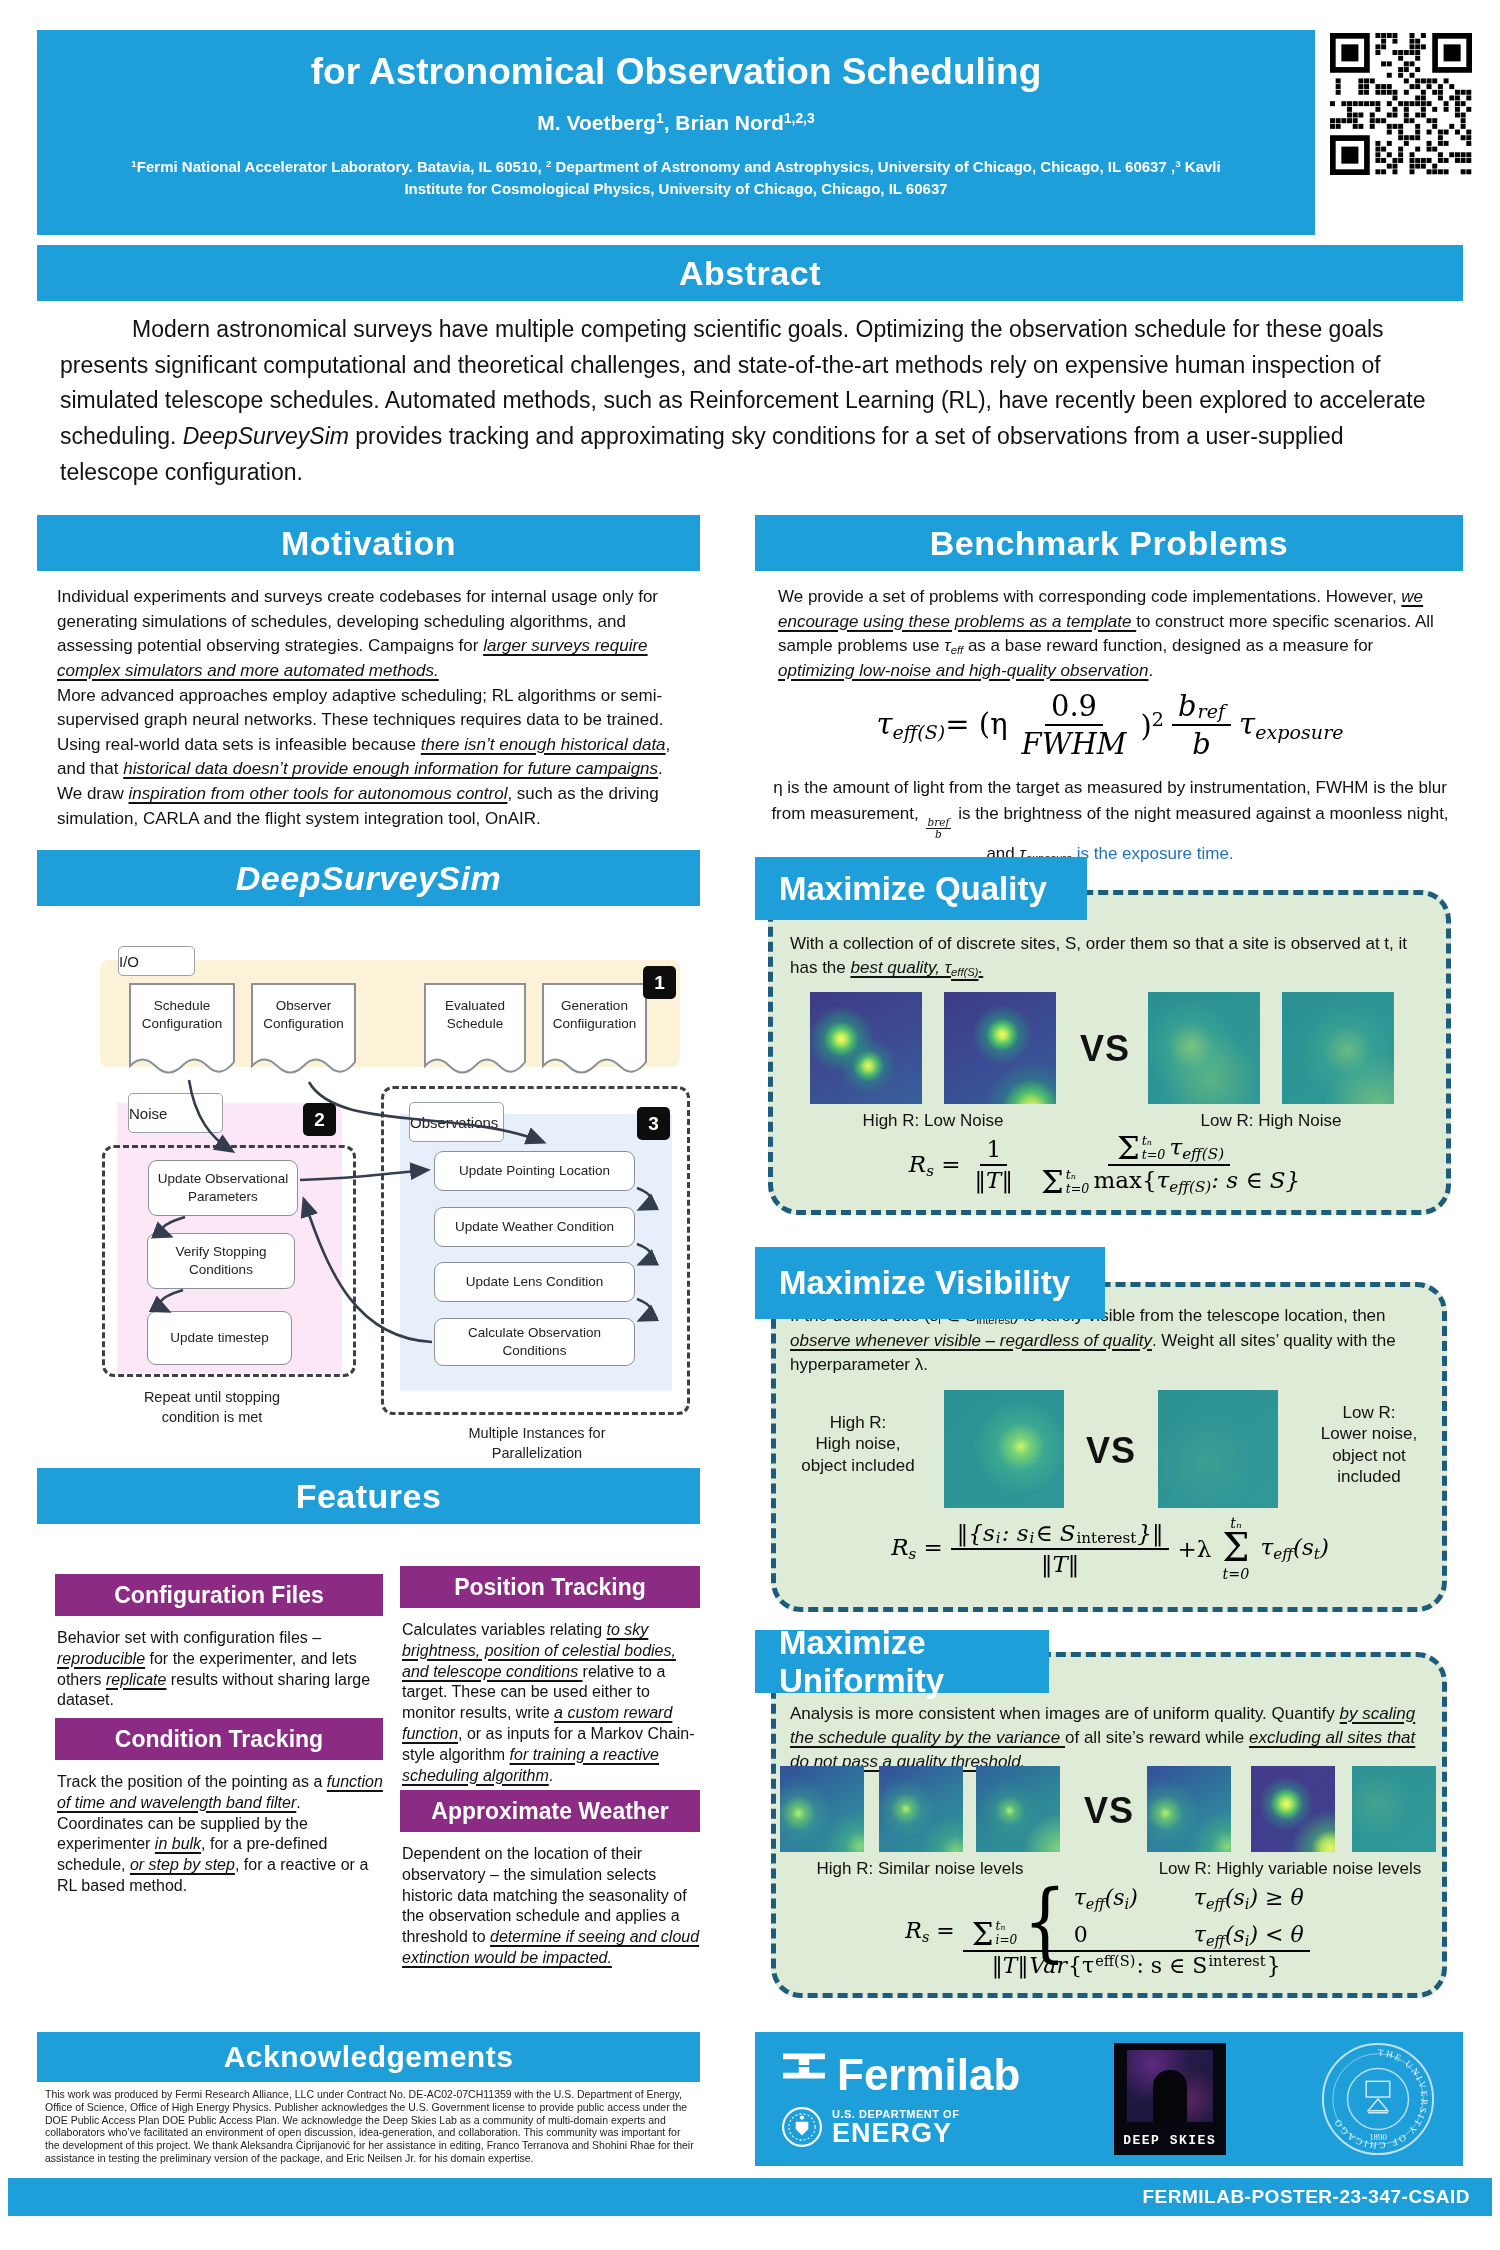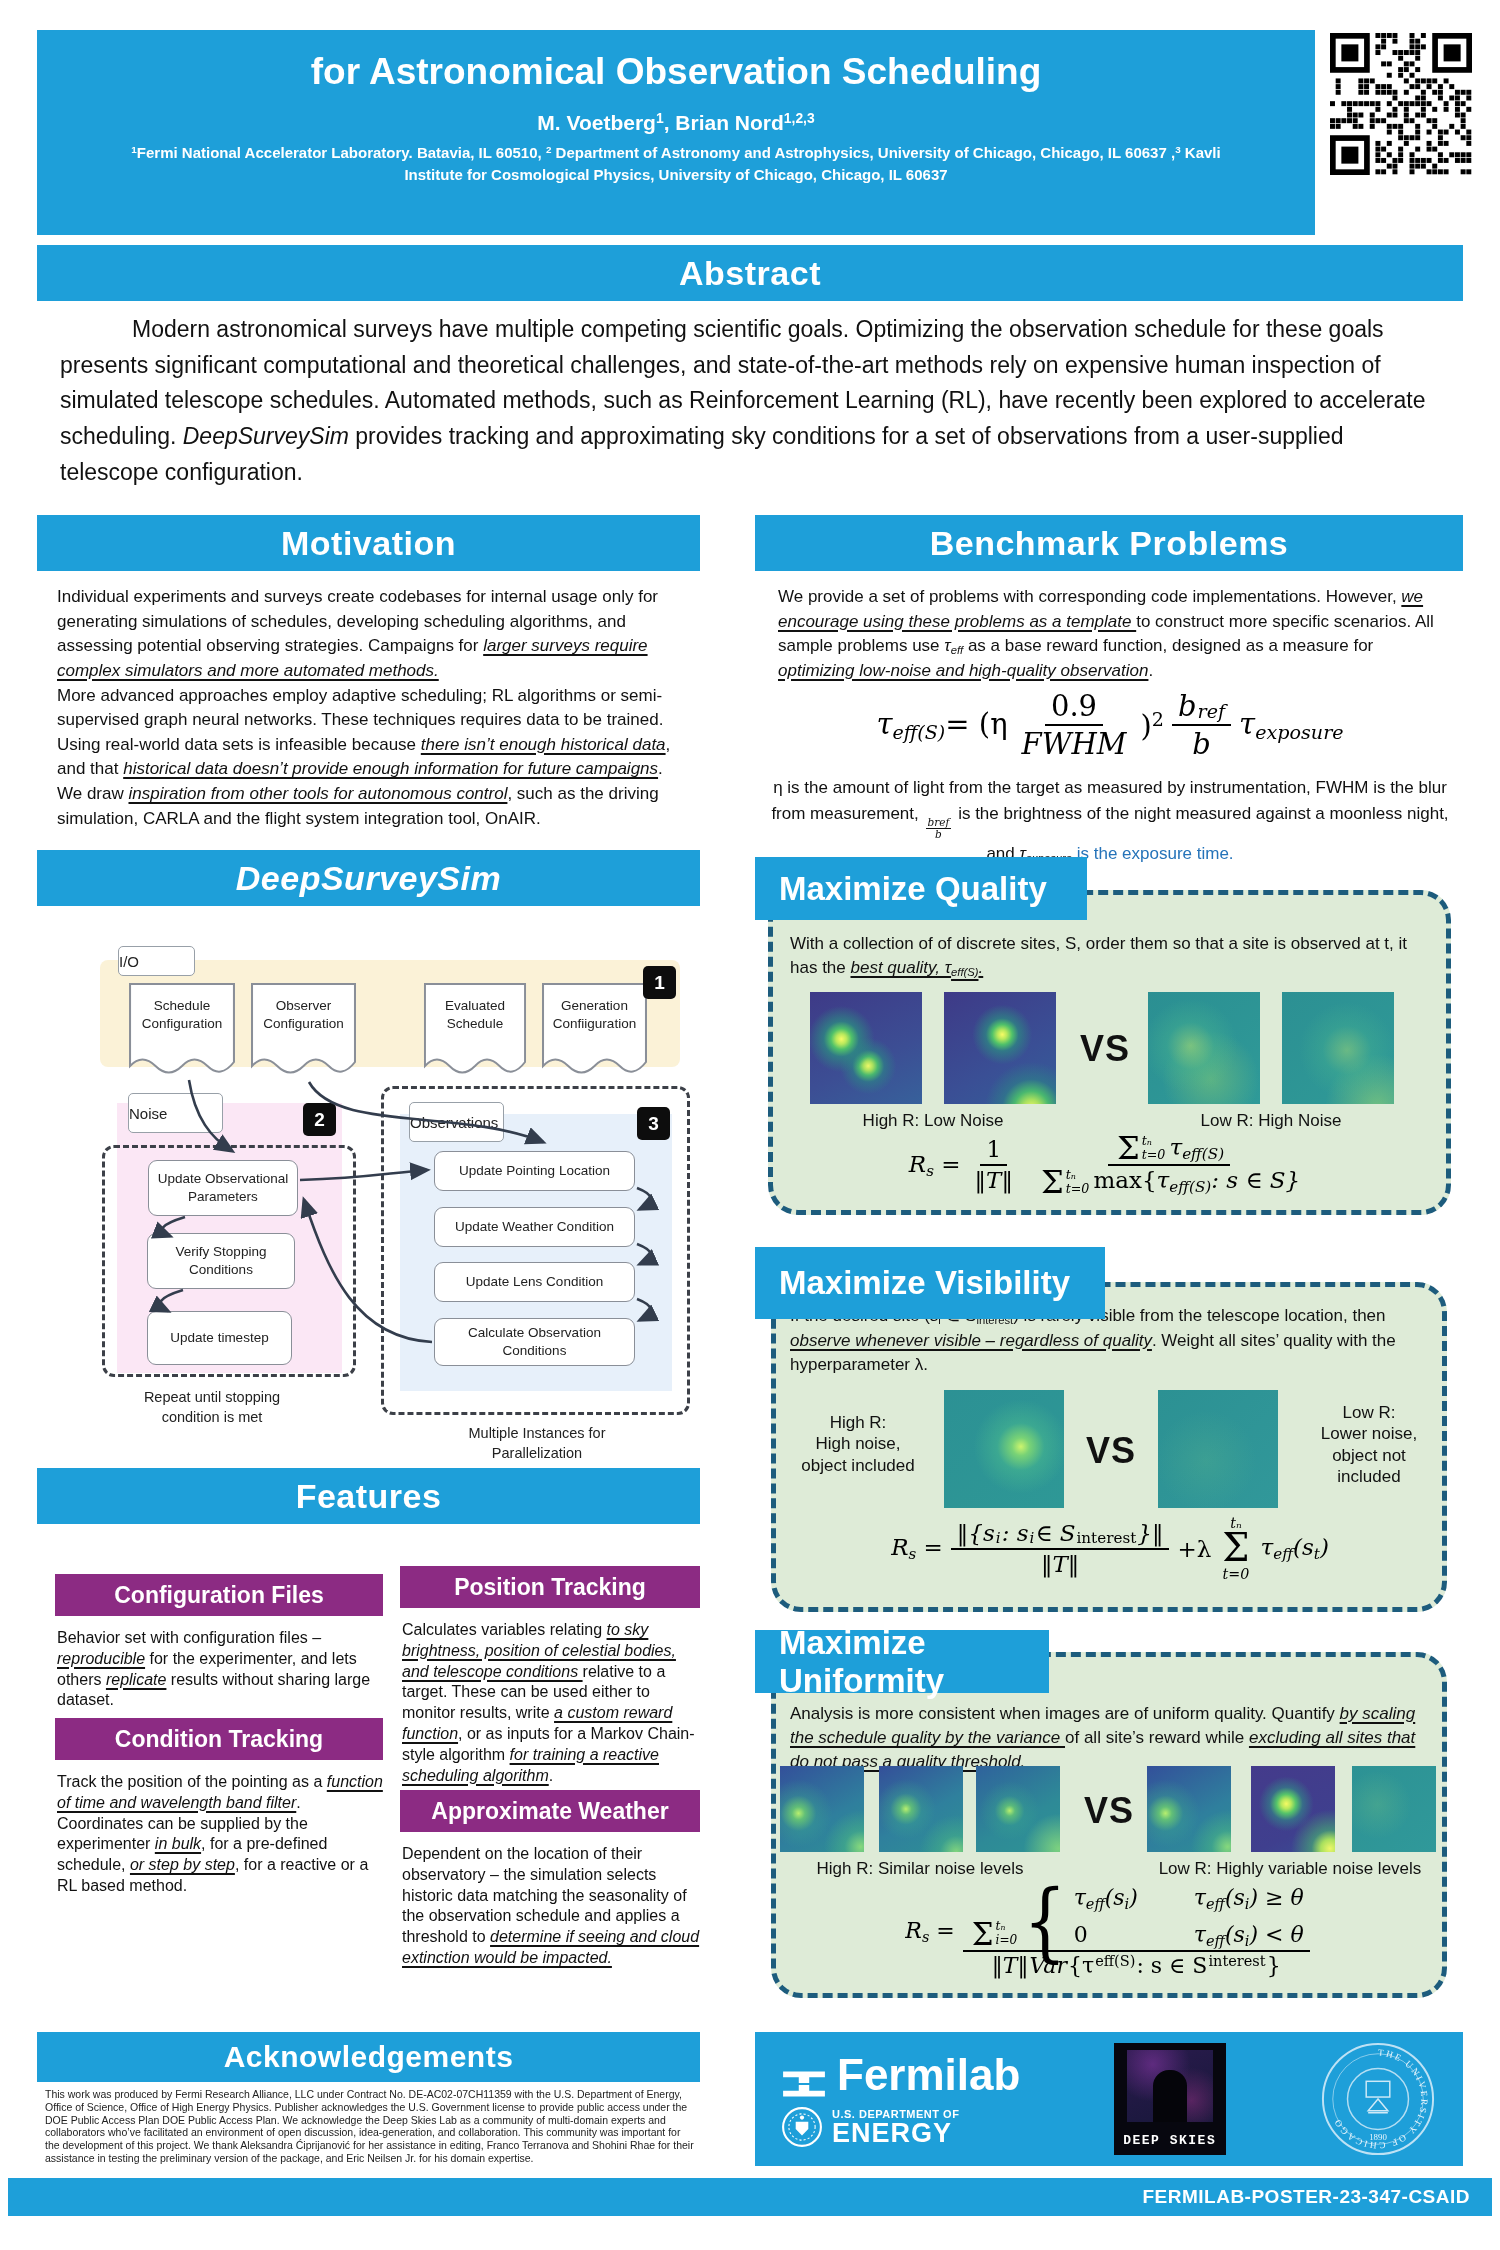--- a/index.html
+++ b/index.html
@@ -12,21 +12,21 @@
   .ui{font-style:italic;text-decoration:underline;text-underline-offset:2.5px;text-decoration-thickness:1.6px}
   .it{font-style:italic}
   .sb{vertical-align:-0.25em;font-size:66%}
   .sp{vertical-align:0.5em;font-size:66%}
   .prel{white-space:pre-line}
   .body-text{line-height:1.45;font-size:17px}
   
   .title-banner{left:37px;top:30px;width:1278px;height:205px;background:#1E9FD9;color:#fff;text-align:center;padding-top:16px;box-sizing:border-box}
   .title-line{font-size:37px;font-weight:700;line-height:1.38}
   .authors{font-size:21px;margin-top:13px;font-weight:600}
-  .affil{font-size:15px;font-weight:700;margin-top:7px;line-height:1.5;padding:0 90px}
+  .affil{font-size:15px;font-weight:700;margin-top:21px;line-height:1.5;padding:0 90px}
   
   .abstract-body{left:60px;top:312px;width:1388px;font-size:23px;line-height:1.55;text-indent:72px}
   
   .formula{position:absolute;font-family:"DejaVu Serif","Liberation Serif",serif;color:#000;
            display:flex;align-items:center;justify-content:center;gap:3px}
   .frac{display:inline-flex;flex-direction:column;align-items:center;margin:0 5px;line-height:1.25}
   .frac .num{border-bottom:2px solid #000;padding:0 6px;display:inline-flex;align-items:flex-end;justify-content:center;gap:1px}
   .frac .den{padding:0 6px;display:inline-flex;align-items:flex-start;justify-content:center;gap:1px}
   .sumr{display:inline-flex;align-items:center;margin:0 3px}
   .sumr .sg{font-size:1.4em;font-style:normal;line-height:1}
@@ -97,21 +97,21 @@
   .arrows{position:absolute;inset:0;pointer-events:none;z-index:4}
   
   .fhead{position:absolute;background:#8C2B83;color:#fff;display:flex;align-items:center;justify-content:center;
          font-size:23px;font-weight:700;height:42px}
   .fbody{position:absolute;font-size:16px;line-height:1.3}
   
   .ack-body{left:45px;top:2088px;width:652px;font-size:10.5px;line-height:1.22;color:#222}
   .logos{left:755px;top:2032px;width:708px;height:134px;background:#1E9FD9;display:flex;align-items:center;
          justify-content:space-between;padding:0 26px;box-sizing:border-box}
   .fermi-group{display:flex;flex-direction:column;gap:6px}
-  .fermi-row{display:flex;align-items:flex-end;gap:10px;color:#fff;font-size:44px;font-weight:700}
+  .fermi-row{display:flex;align-items:flex-start;gap:10px;color:#fff;font-size:44px;font-weight:700}
   .doe-row{display:flex;align-items:center;gap:9px;color:#fff}
   .doe-txt1{font-size:11px;font-weight:700;letter-spacing:.5px}
   .doe-txt2{font-size:27px;font-weight:800;letter-spacing:1px;line-height:1}
   .ds-tile{width:112px;height:112px;background:#07070f;position:relative;flex:none}
   .ds-img{position:absolute;left:13px;right:13px;top:7px;height:72px;
           background:radial-gradient(circle at 30% 20%,rgba(150,60,180,.5),rgba(0,0,0,0) 45%),
                      radial-gradient(circle at 75% 70%,rgba(200,60,160,.35),rgba(0,0,0,0) 40%),
                      linear-gradient(160deg,#2a1b4d,#17173a)}
   .ds-sil{position:absolute;left:50%;bottom:0;transform:translateX(-50%);width:34px;height:52px;background:#05050a;
           border-radius:16px 16px 0 0}

